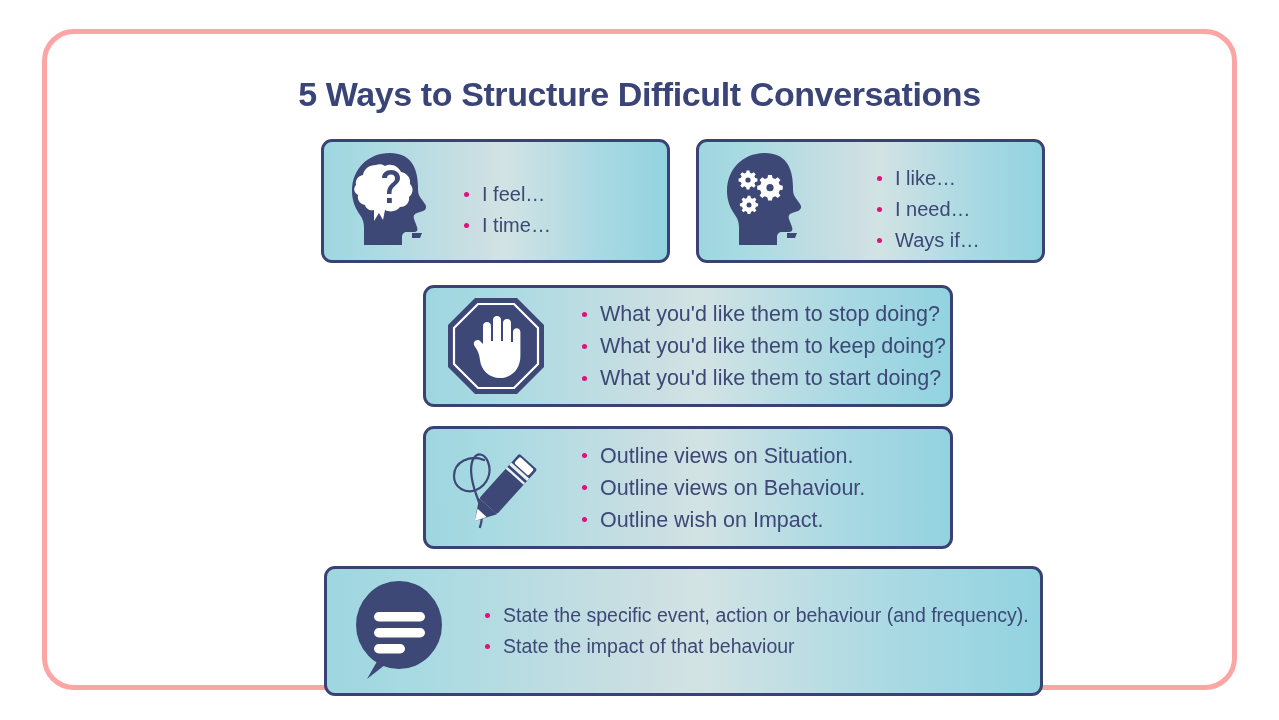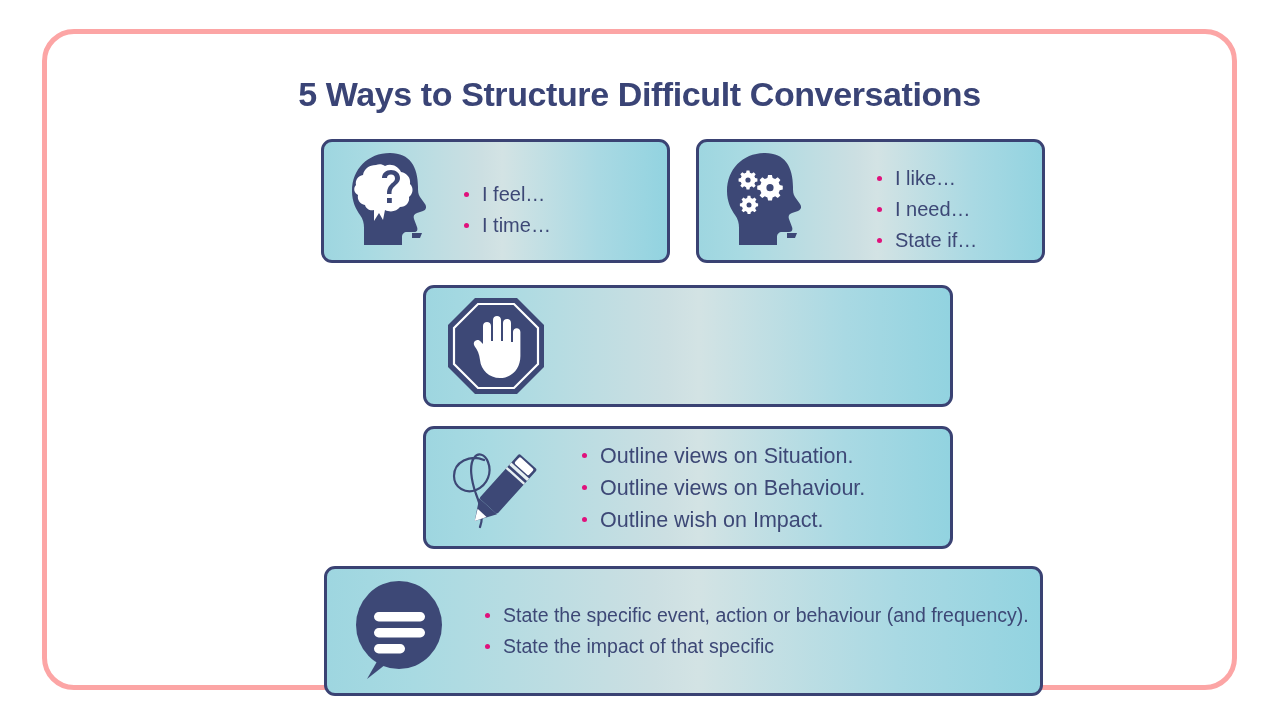--- a/index.html
+++ b/index.html
@@ -190,21 +190,21 @@
 
         <g fill="#ffffff" transform="translate(38,58)">
           <path d="M-2.3 -12 L2.3 -12 L3.1 -8.4 L6.2 -7.1 L9.2 -9.2 L12.4 -6 L10.3 -3 L11.6 0.1 L15.2 0.9 L15.2 5.5 L11.6 6.3 L10.3 9.4 L12.4 12.4 L9.2 15.6 L6.2 13.5 L3.1 14.8 L2.3 18.4 L-2.3 18.4 L-3.1 14.8 L-6.2 13.5 L-9.2 15.6 L-12.4 12.4 L-10.3 9.4 L-11.6 6.3 L-15.2 5.5 L-15.2 0.9 L-11.6 0.1 L-10.3 -3 L-12.4 -6 L-9.2 -9.2 L-6.2 -7.1 L-3.1 -8.4 Z" transform="scale(0.6)"></path>
           <circle cx="0" cy="1.9" r="2.5" fill="#3d4876"></circle>
         </g>
       </svg>
     </div>
     <ul class="card-list">
       <li>I like…</li>
       <li>I need…</li>
-      <li>State if…</li>
+      <li>Ways if…</li>
     </ul>
   </div>
 
   <div class="card" id="card-2">
     <div class="card-icon">
       <svg viewBox="0 0 112 112" width="112" height="112">
 
         <polygon fill="#3d4876" points="35,8 77,8 104,35 104,77 77,104 35,104 8,77 8,35"></polygon>
 
         <polygon fill="none" stroke="#ffffff" stroke-width="2.2" points="38,14 74,14 98,38 98,74 74,98 38,98 14,74 14,38"></polygon>
@@ -214,20 +214,25 @@
           L51 51 L53 51 L53 30 C53 27.6 54.8 26 57 26 C59.2 26 61 27.6 61 30
           L61 51 L63 51 L63 33 C63 30.6 64.8 29 67 29 C69.2 29 71 30.6 71 33
           L71 52 L73 52 L73 42 C73 39.8 74.7 38.3 76.7 38.3 C78.7 38.3 80.4 39.8 80.4 42
           L80.4 66 C80.4 79 71.5 88 60 88
           C49 88 41 80 40 70
           C39.3 64 37.5 60 34.8 56.5
           C33.2 54.4 33.6 52 35.4 50.8
           C37.2 49.6 39.4 50 40.8 51.8 Z"></path>
       </svg>
     </div>
+    <ul class="card-list">
+      <li>What you'd like them to stop doing?</li>
+      <li>What you'd like them to keep doing?</li>
+      <li>What you'd like them to start doing?</li>
+    </ul>
   </div>
 
   <div class="card" id="card-3">
     <div class="card-icon">
       <svg viewBox="0 0 112 112" width="112" height="112">
 
         <path fill="none" stroke="#3d4876" stroke-width="2.2" stroke-linecap="round" d="M44 28
              C30 22 14 30 14 44
              C14 56 26 62 36 58
              C48 53 52 40 48 30
@@ -263,17 +268,17 @@
 
         <ellipse cx="56" cy="52" rx="43" ry="44" fill="#3d4876"></ellipse>
 
         <rect x="31" y="39" width="51" height="9.5" rx="4.75" fill="#ffffff"></rect>
         <rect x="31" y="55" width="51" height="9.5" rx="4.75" fill="#ffffff"></rect>
         <rect x="31" y="71" width="31" height="9.5" rx="4.75" fill="#ffffff"></rect>
       </svg>
     </div>
     <ul class="card-list">
       <li>State the specific event, action or behaviour (and frequency).</li>
-      <li>State the impact of that specific</li>
+      <li>State the impact of that behaviour</li>
     </ul>
   </div>
 
 </div>
 
 </body></html>

